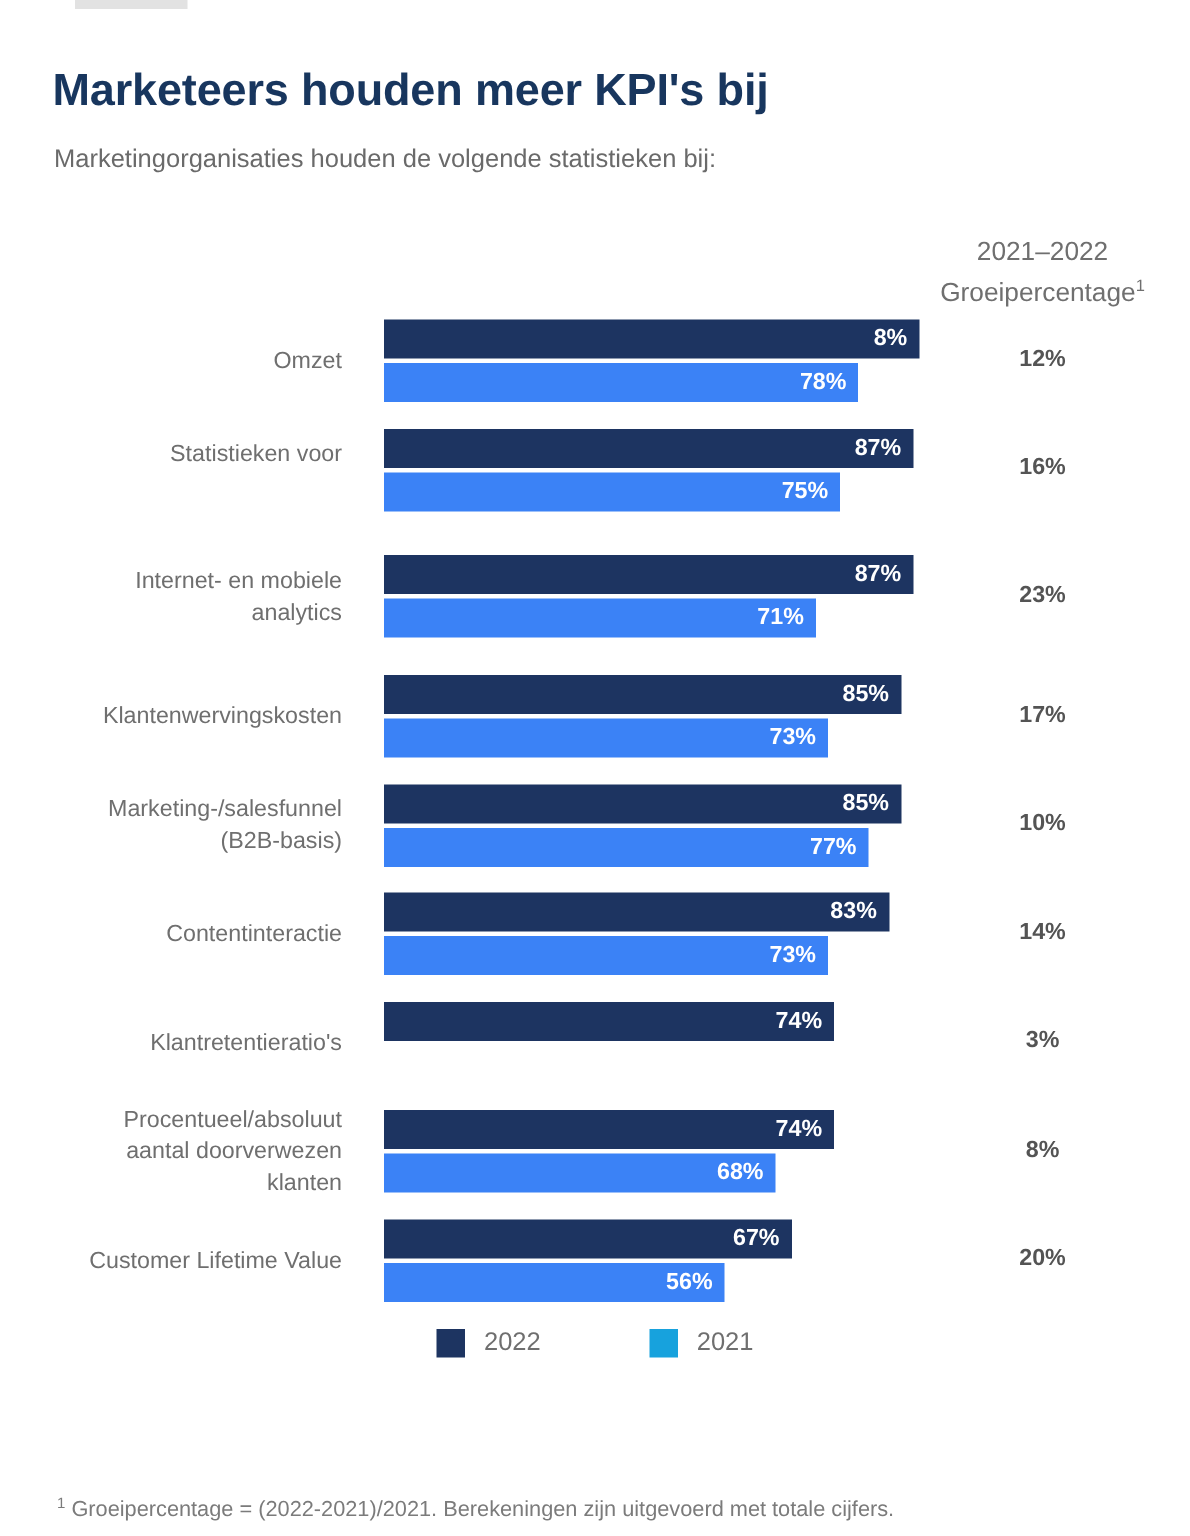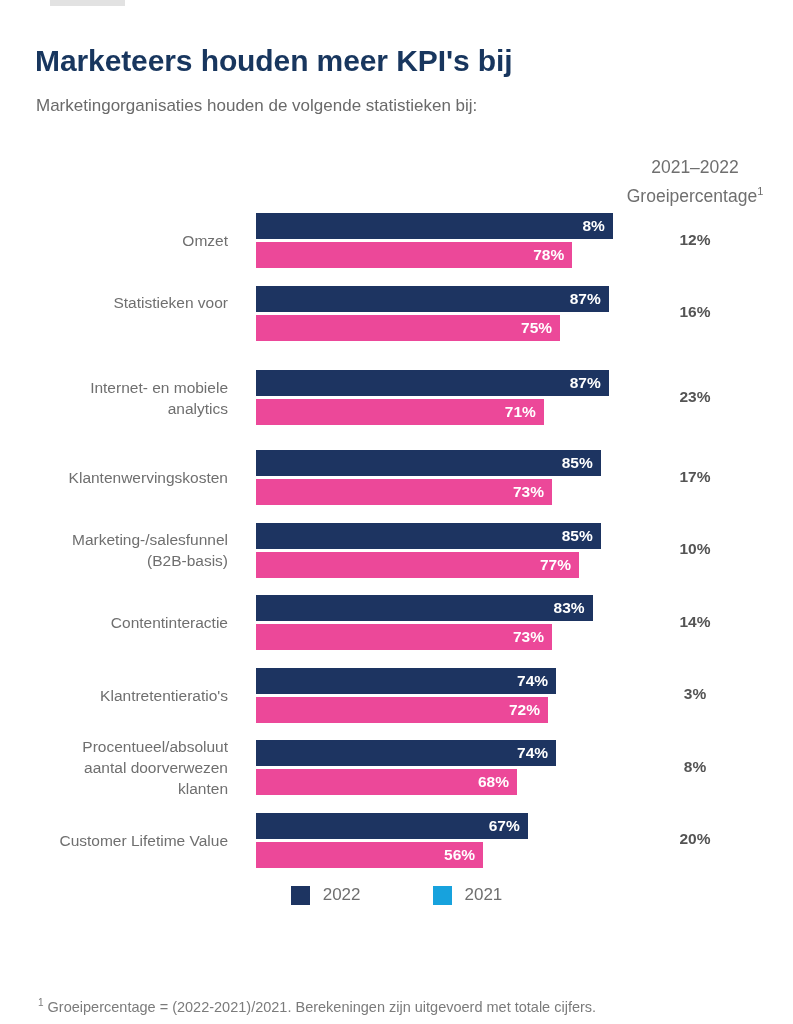--- a/index.html
+++ b/index.html
@@ -89,21 +89,21 @@
   }
   .bar {
     position: relative;
     height: 26px;
     box-sizing: border-box;
     display: flex;
     align-items: center;
     justify-content: flex-end;
   }
   .bar.y2022 { background: #1d3461; margin-bottom: 3px; }
-  .bar.y2021 { background: #ec4899; padding-left: 36px; }
+  .bar.y2021 { background: #3b82f6; padding-left: 36px; }
   .bar-value {
     font-size: 15.5px;
     font-weight: bold;
     color: #ffffff;
     padding-right: 8px;
     white-space: nowrap;
   }
   .growth-value {
     position: absolute;
     left: 600px;
@@ -255,23 +255,20 @@
       </div>
       <div class="growth-value" style="top: 17.5px;">14%</div>
     </div>
     <div class="group" style="height: 72.5px;">
       <div class="cat-label" style="top: 17px;">
         <div>Klantretentieratio's</div>
       </div>
       <div class="bars">
         <div class="bar y2022" style="width: 300.07px;">
           <span class="bar-value">74%</span>
-        </div>
-        <div class="bar y2021" style="width: 291.96px;">
-          <span class="bar-value">72%</span>
         </div>
       </div>
       <div class="growth-value" style="top: 17.5px;">3%</div>
     </div>
     <div class="group" style="height: 72.5px;">
       <div class="cat-label" style="top: -4px;">
         <div>Procentueel/absoluut</div>
         <div>aantal doorverwezen</div>
         <div>klanten</div>
       </div>

